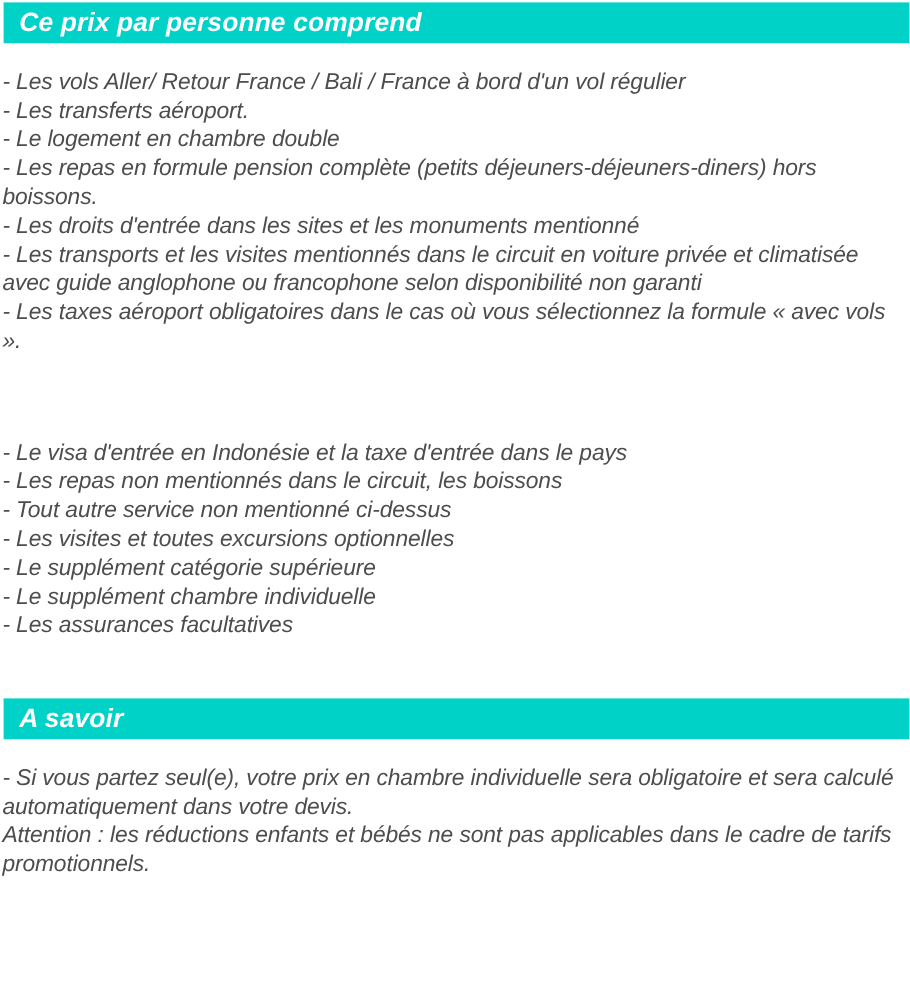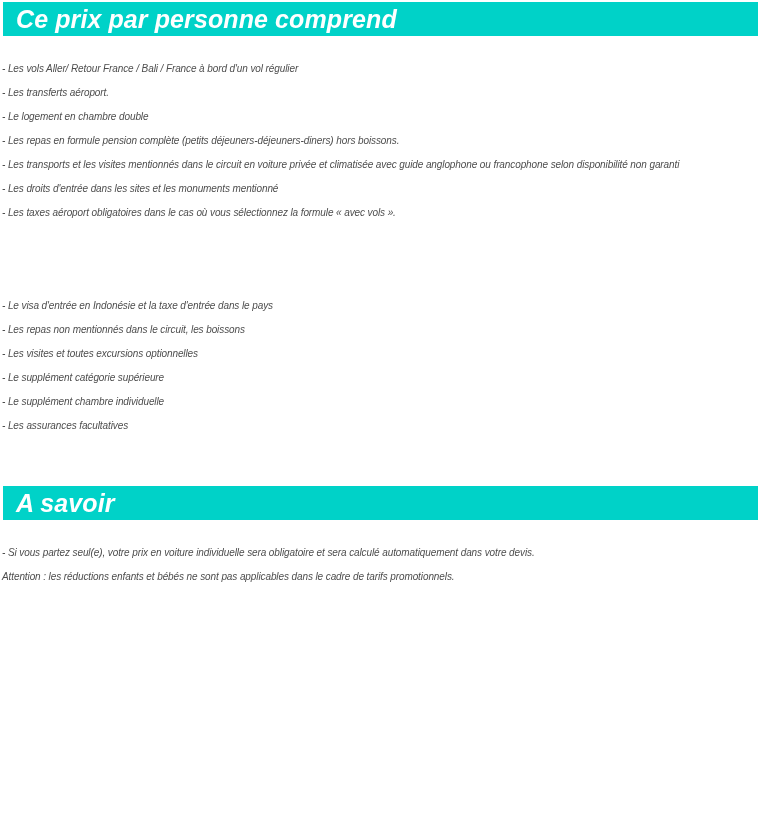--- a/index.html
+++ b/index.html
@@ -28,32 +28,32 @@
   .bar {
     margin-left: 3px;
     height: 34px;
     background: var(--accent);
     display: flex;
     align-items: center;
     padding-left: 13px;
   }
   .bar-title {
     margin: 0;
-    font-size: 25px;
+    font-size: 22px;
     font-weight: 700;
     font-style: italic;
     color: var(--header-text);
     line-height: 1;
     letter-spacing: 0.1px;
     white-space: nowrap;
   }
   .items {
     padding: 21px 0 0 2px;
     margin: 0 0 48px 0;
-    font-size: 10px;
+    font-size: 19px;
     line-height: 24px;
     color: var(--body-text);
     letter-spacing: -0.1px;
   }
   .section:last-child .items {
     margin-bottom: 0;
     padding-right: 6px;
   }
   .item {
     margin: 0;
@@ -65,39 +65,40 @@
 <div id="page">
   <section class="section">
     <header class="bar">
       <h2 class="bar-title">Ce prix par personne comprend</h2>
     </header>
     <div class="items">
         <p class="item">- Les vols Aller/ Retour France / Bali / France à bord d'un vol régulier</p>
         <p class="item">- Les transferts aéroport.</p>
         <p class="item">- Le logement en chambre double</p>
         <p class="item">- Les repas en formule pension complète (petits déjeuners-déjeuners-diners) hors boissons.</p>
+        <p class="item">- Les droits d'entrée dans les sites et les monuments mentionné</p>
         <p class="item">- Les transports et les visites mentionnés dans le circuit en voiture privée et climatisée avec guide anglophone ou francophone selon disponibilité non garanti</p>
-        <p class="item">- Les droits d'entrée dans les sites et les monuments mentionné</p>
         <p class="item">- Les taxes aéroport obligatoires dans le cas où vous sélectionnez la formule « avec vols ».</p>
       </div>
   </section>
 
   <section class="section">
     <div class="items">
         <p class="item">- Le visa d'entrée en Indonésie et la taxe d'entrée dans le pays</p>
         <p class="item">- Les repas non mentionnés dans le circuit, les boissons</p>
+        <p class="item">- Tout autre service non mentionné ci-dessus</p>
         <p class="item">- Les visites et toutes excursions optionnelles</p>
         <p class="item">- Le supplément catégorie supérieure</p>
         <p class="item">- Le supplément chambre individuelle</p>
         <p class="item">- Les assurances facultatives</p>
       </div>
   </section>
 
   <section class="section">
     <header class="bar">
       <h2 class="bar-title">A savoir</h2>
     </header>
     <div class="items">
-        <p class="item">- Si vous partez seul(e), votre prix en voiture individuelle sera obligatoire et sera calculé automatiquement dans votre devis.</p>
+        <p class="item">- Si vous partez seul(e), votre prix en chambre individuelle sera obligatoire et sera calculé automatiquement dans votre devis.</p>
         <p class="item">Attention : les réductions enfants et bébés ne sont pas applicables dans le cadre de tarifs promotionnels.</p>
       </div>
   </section>
 </div>
 
 </body></html>

